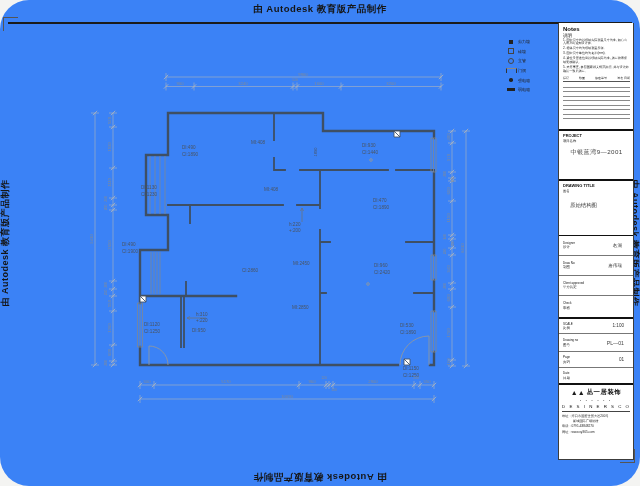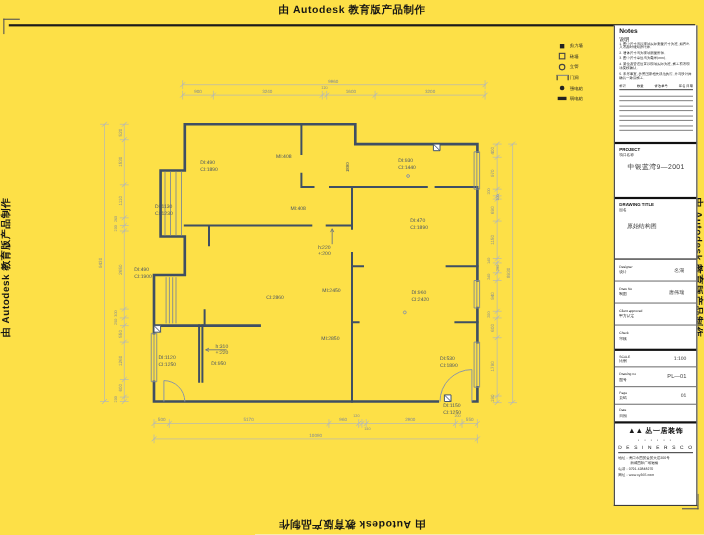--- a/index.html
+++ b/index.html
@@ -1,18 +1,18 @@
 <!DOCTYPE html>
 <html><head>
 <meta charset="utf-8">
 <style>
   html,body{margin:0;padding:0;background:#f4f4f2;}
   body{width:640px;height:486px;position:relative;overflow:hidden;
        font-family:"Liberation Sans","DejaVu Sans",sans-serif;}
-  .sheet{position:absolute;inset:0;background:#fde047;}
+  .sheet{position:absolute;inset:0;background:#3b82f6;border-radius:29px;}
   
   .wm{position:absolute;color:#151515;font-size:9.5px;font-weight:bold;white-space:nowrap;letter-spacing:.5px;}
   .wm-top{top:3px;left:50%;transform:translateX(-50%);}
   .wm-bottom{bottom:3px;left:50%;transform:translateX(-50%) rotate(180deg);}
   .wm-left{top:50%;left:-1px;transform-origin:0 0;transform:rotate(-90deg) translateX(-50%);font-size:9px;}
   .wm-right{top:50%;right:-1px;transform-origin:100% 0;transform:rotate(90deg) translateX(50%);font-size:9px;}
   
   .topline{position:absolute;left:8px;right:8px;top:22px;height:2.4px;background:#1b1b1b;}
   .corner-tl{position:absolute;left:3px;top:17px;width:14px;height:13px;border-left:1px solid #555;border-top:1px solid #555;}
   .corner-br{position:absolute;right:5px;bottom:23px;width:14px;height:13px;border-right:1px solid #555;border-bottom:1px solid #555;}

